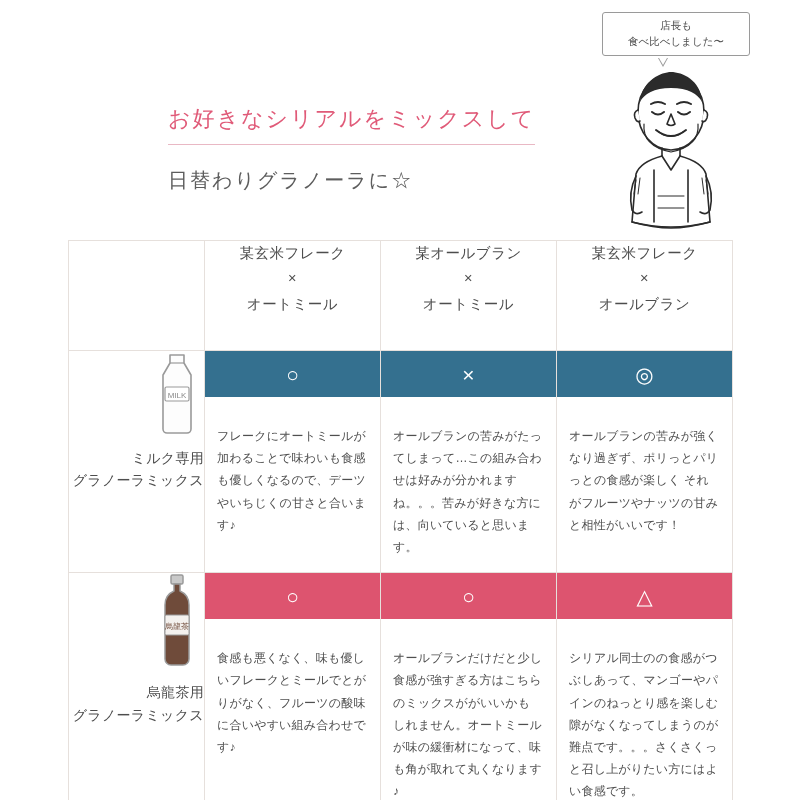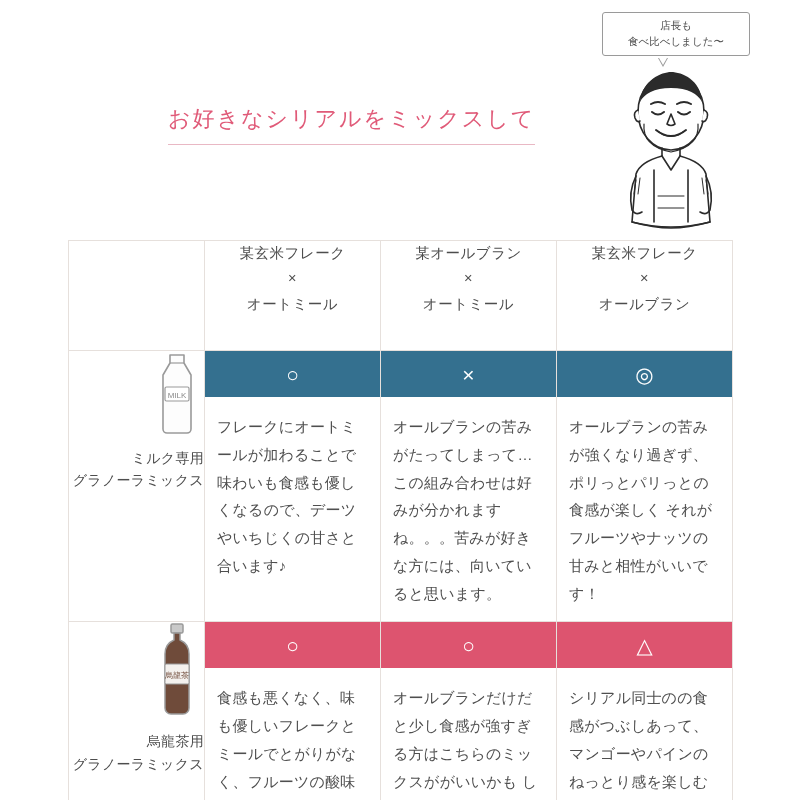--- a/index.html
+++ b/index.html
@@ -133,36 +133,37 @@
     display: flex;
     align-items: center;
     justify-content: center;
     color: #ffffff;
     font-size: 21px;
     line-height: 1;
   }
   .band-blue { background: #34708f; }
   .band-pink { background: #dd546f; }
   .cell-text {
-    font-size: 15px;
+    font-size: 12px;
     line-height: 1.85;
     color: #4f4f4f;
-    padding: 16px 12px 14px 12px;
+    padding: 28px 12px 14px 12px;
     letter-spacing: 0.2px;
   }
   .row1 .cell-wrap { min-height: 190px; }
   .row2 .cell-wrap { min-height: 196px; }
 </style>
 </head>
 <body>
 
 <div class="header">
 
   <div class="headline-wrap">
     <div class="headline-1">お好きなシリアルをミックスして</div>
+    <div class="headline-2">日替わりグラノーラに☆</div>
   </div>
 
   <div class="mascot">
     <div class="bubble">
       <div>店長も</div>
       <div>食べ比べしました〜</div>
     </div>
     <div class="bubble-tail"></div>
 
     <svg class="mascot-svg" width="130" height="165" viewBox="0 0 130 165">

